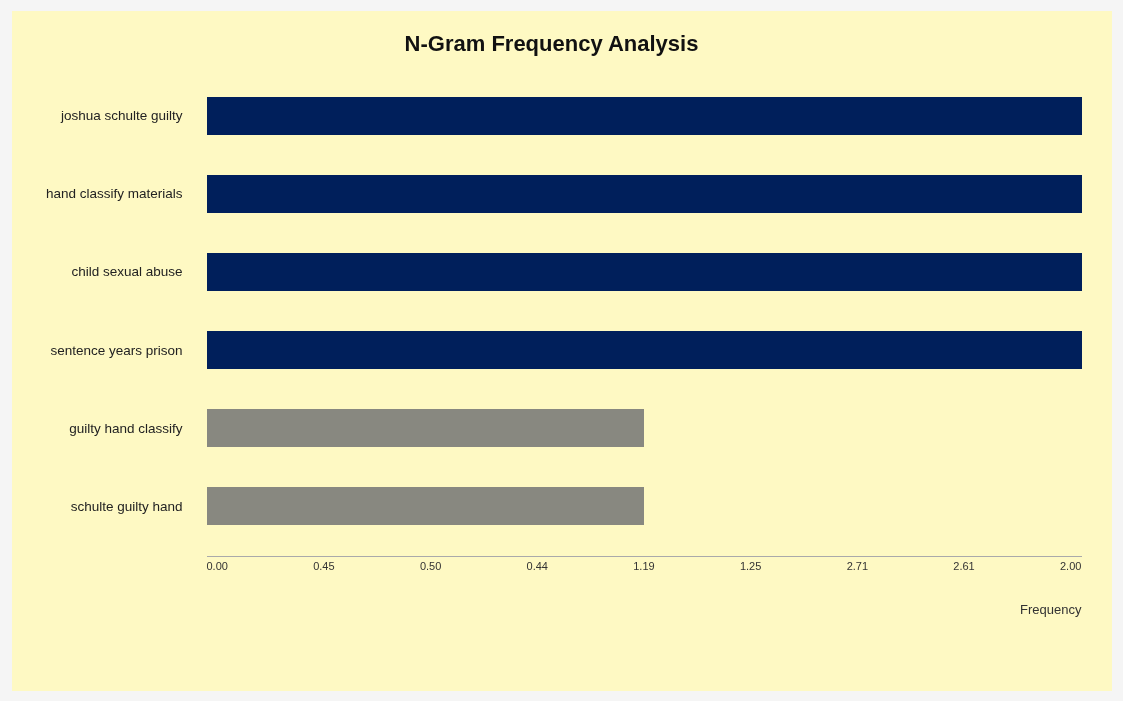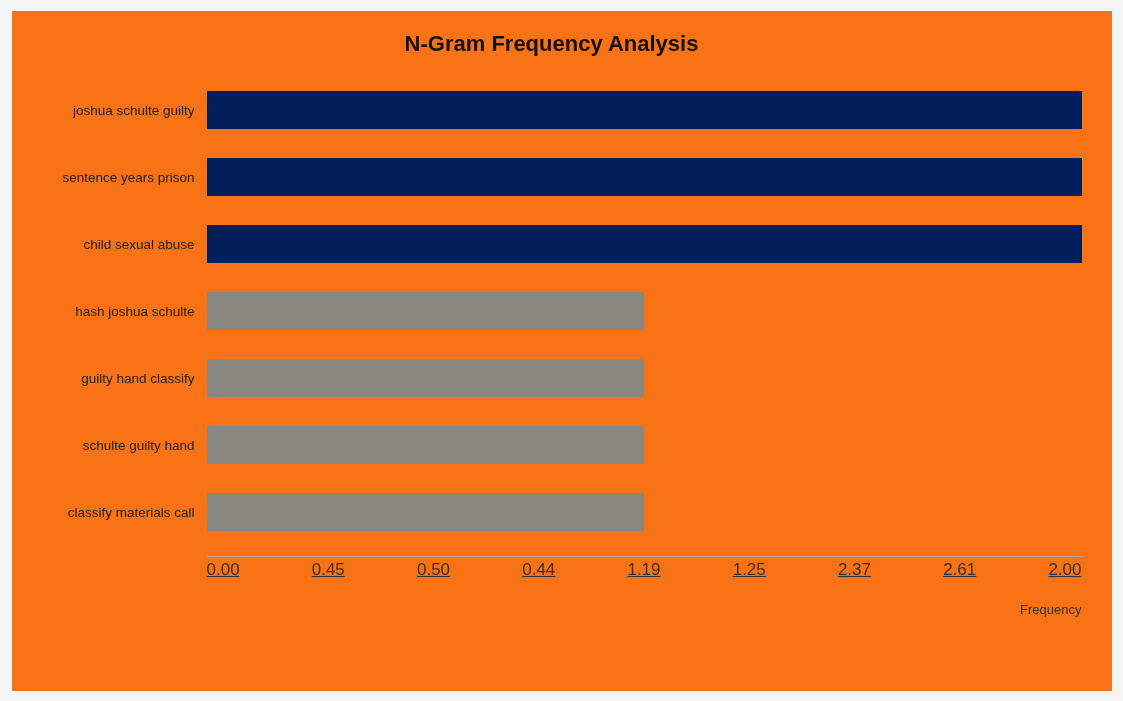--- a/index.html
+++ b/index.html
@@ -6,21 +6,21 @@
     body {
       font-family: Arial, sans-serif;
       background: #f5f5f5;
       width: 1123px;
       height: 701px;
       display: flex;
       align-items: center;
       justify-content: center;
     }
     .chart-container {
-      background: #f97316;
+      background: #fef9c3;
       width: 1100px;
       height: 680px;
       padding: 20px 30px 60px 10px;
       position: relative;
     }
     .chart-title {
       text-align: center;
       font-size: 22px;
       font-weight: bold;
       margin-bottom: 20px;
@@ -40,21 +40,21 @@
     }
     .bar-row {
       display: flex;
       align-items: center;
       flex: 1;
       min-height: 48px;
     }
     .bar-label {
       width: 185px;
       text-align: right;
-      padding-right: 12px;
+      padding-right: 24px;
       font-size: 13.5px;
       color: #222;
       flex-shrink: 0;
     }
     .bar-track {
       flex: 1;
       height: 38px;
       display: flex;
       align-items: center;
     }
@@ -84,24 +84,23 @@
     .x-ticks {
       display: flex;
       justify-content: space-between;
       width: 100%;
       position: relative;
     }
     .x-tick {
       display: flex;
       flex-direction: column;
       align-items: center;
-      font-size: 17px;
+      font-size: 11px;
       color: #333;
       margin-top: 4px;
-      text-decoration: underline;
     }
     .x-axis-label {
       text-align: right;
       font-size: 13px;
       color: #333;
       margin-top: 6px;
       margin-left: 185px;
     }
   </style>
 </head>
@@ -111,65 +110,59 @@
   <div class="chart-title">N-Gram Frequency Analysis</div>
   <div class="chart-area">
     <div class="bars-section" id="bars-section">
     <div class="bar-row">
           <div class="bar-label">joshua schulte guilty</div>
           <div class="bar-track">
             <div class="bar-fill bar-dark" style="width: 100%;"></div>
           </div>
         </div>
         <div class="bar-row">
-          <div class="bar-label">sentence years prison</div>
+          <div class="bar-label">hand classify materials</div>
           <div class="bar-track">
             <div class="bar-fill bar-dark" style="width: 100%;"></div>
           </div>
         </div>
         <div class="bar-row">
           <div class="bar-label">child sexual abuse</div>
           <div class="bar-track">
             <div class="bar-fill bar-dark" style="width: 100%;"></div>
           </div>
         </div>
         <div class="bar-row">
-          <div class="bar-label">hash joshua schulte</div>
+          <div class="bar-label">sentence years prison</div>
           <div class="bar-track">
-            <div class="bar-fill bar-gray" style="width: 50%;"></div>
+            <div class="bar-fill bar-dark" style="width: 100%;"></div>
           </div>
         </div>
         <div class="bar-row">
           <div class="bar-label">guilty hand classify</div>
           <div class="bar-track">
             <div class="bar-fill bar-gray" style="width: 50%;"></div>
           </div>
         </div>
         <div class="bar-row">
           <div class="bar-label">schulte guilty hand</div>
           <div class="bar-track">
             <div class="bar-fill bar-gray" style="width: 50%;"></div>
           </div>
         </div>
-        <div class="bar-row">
-          <div class="bar-label">classify materials call</div>
-          <div class="bar-track">
-            <div class="bar-fill bar-gray" style="width: 50%;"></div>
-          </div>
-        </div>
       </div>
     <div class="x-axis" id="x-axis">
       <div class="x-axis-line"></div>
       <div class="x-ticks" id="x-ticks">
           <div class="x-tick">0.00</div>
           <div class="x-tick">0.45</div>
           <div class="x-tick">0.50</div>
           <div class="x-tick">0.44</div>
           <div class="x-tick">1.19</div>
           <div class="x-tick">1.25</div>
-          <div class="x-tick">2.37</div>
+          <div class="x-tick">2.71</div>
           <div class="x-tick">2.61</div>
           <div class="x-tick">2.00</div>
         </div>
     </div>
     <div class="x-axis-label">Frequency</div>
   </div>
 </div>
 
 </body></html>

